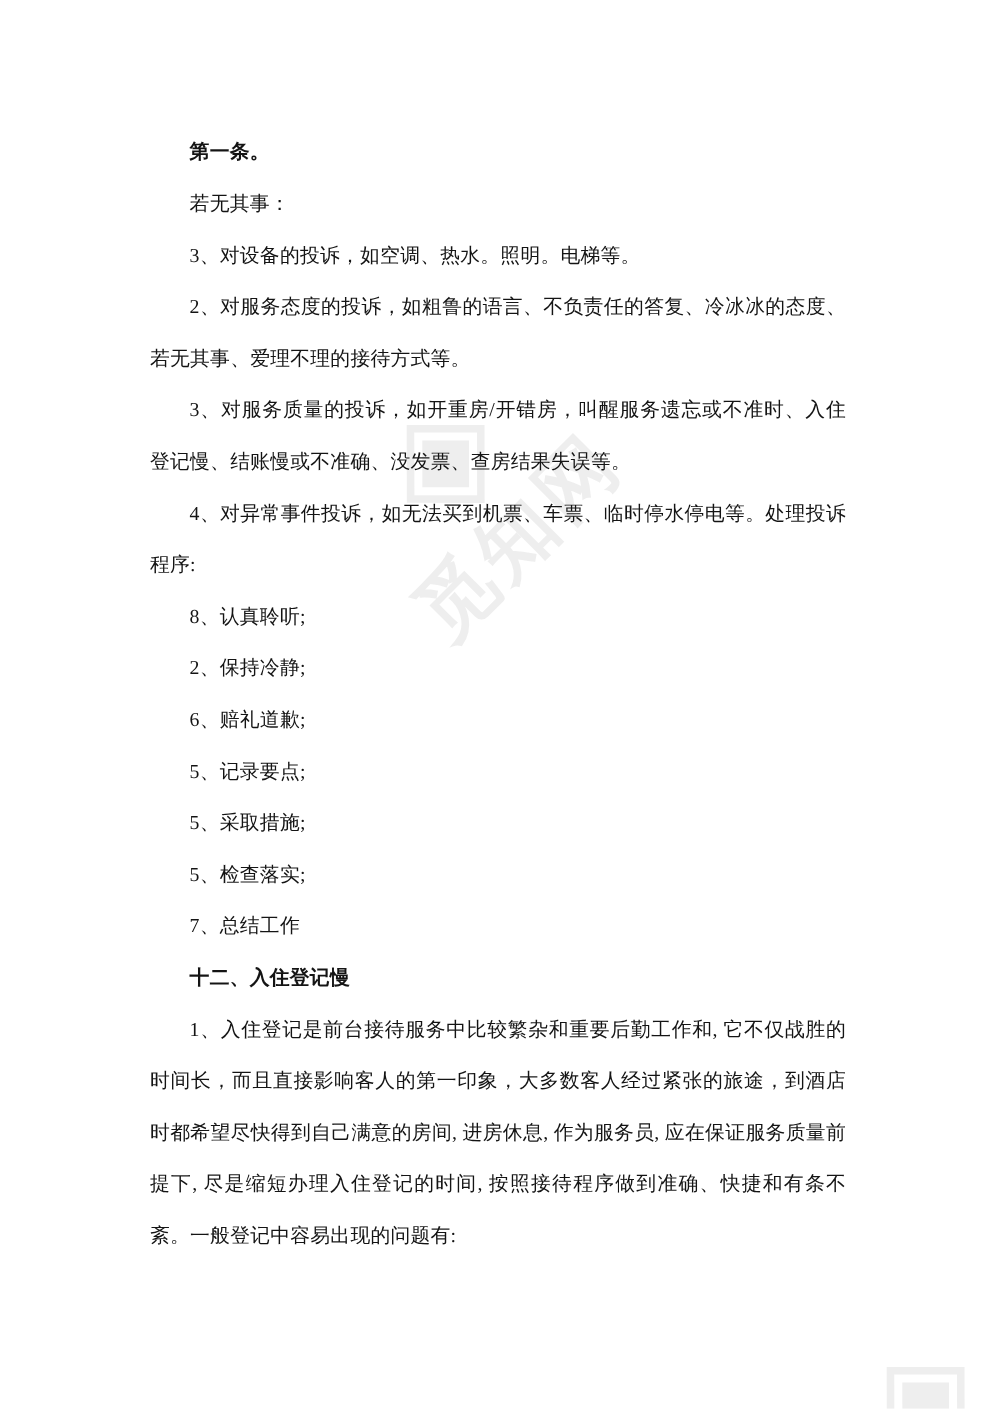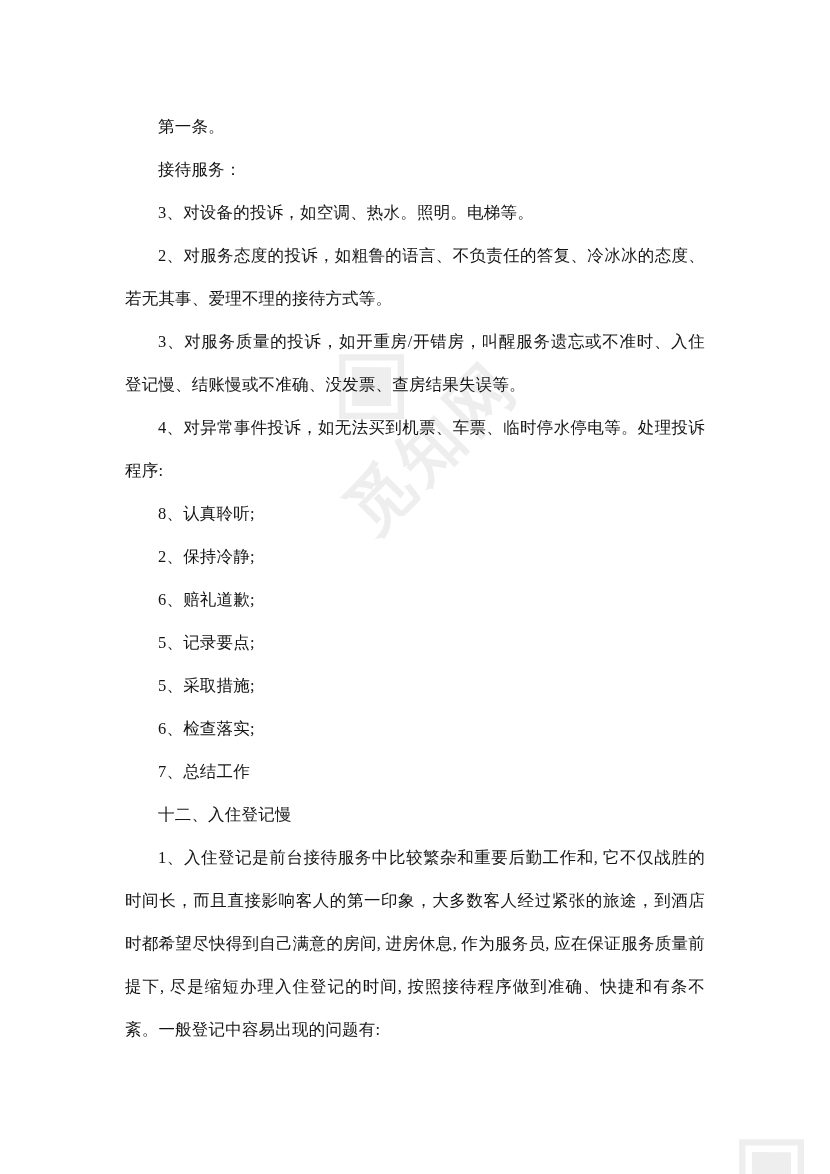--- a/index.html
+++ b/index.html
@@ -29,21 +29,21 @@
     line-height: 43px;
     text-align: justify;
     z-index: 2;
   }
   .para {
     margin: 0;
     text-indent: 2em;
     letter-spacing: 0.2px;
   }
   .bold {
-    font-weight: normal;
+    font-weight: bold;
   }
   
   .watermark {
     position: absolute;
     z-index: 1;
     opacity: 0.07;
     color: #1a1a1a;
     transform: rotate(-45deg);
     pointer-events: none;
     display: flex;
@@ -88,29 +88,29 @@
     <span class="wm-text">觅知网</span>
   </div>
 
   <div class="watermark wm-corner">
     <span class="wm-diamond">◈</span>
     <span class="wm-text">觅知网</span>
   </div>
 
   <div class="content">
     <p class="para bold">第一条。</p>
-    <p class="para">接待服务：</p>
+    <p class="para">若无其事：</p>
     <p class="para">3、对设备的投诉，如空调、热水。照明。电梯等。</p>
     <p class="para">2、对服务态度的投诉，如粗鲁的语言、不负责任的答复、冷冰冰的态度、若无其事、爱理不理的接待方式等。</p>
     <p class="para">3、对服务质量的投诉，如开重房/开错房，叫醒服务遗忘或不准时、入住登记慢、结账慢或不准确、没发票、查房结果失误等。</p>
     <p class="para">4、对异常事件投诉，如无法买到机票、车票、临时停水停电等。处理投诉程序:</p>
     <p class="para">8、认真聆听;</p>
     <p class="para">2、保持冷静;</p>
     <p class="para">6、赔礼道歉;</p>
     <p class="para">5、记录要点;</p>
     <p class="para">5、采取措施;</p>
-    <p class="para">6、检查落实;</p>
+    <p class="para">5、检查落实;</p>
     <p class="para">7、总结工作</p>
     <p class="para bold">十二、入住登记慢</p>
     <p class="para">1、入住登记是前台接待服务中比较繁杂和重要后勤工作和, 它不仅战胜的时间长，而且直接影响客人的第一印象，大多数客人经过紧张的旅途，到酒店时都希望尽快得到自己满意的房间, 进房休息, 作为服务员, 应在保证服务质量前提下, 尽是缩短办理入住登记的时间, 按照接待程序做到准确、快捷和有条不紊。一般登记中容易出现的问题有:</p>
   </div>
 
 </div>
 
 </body></html>

